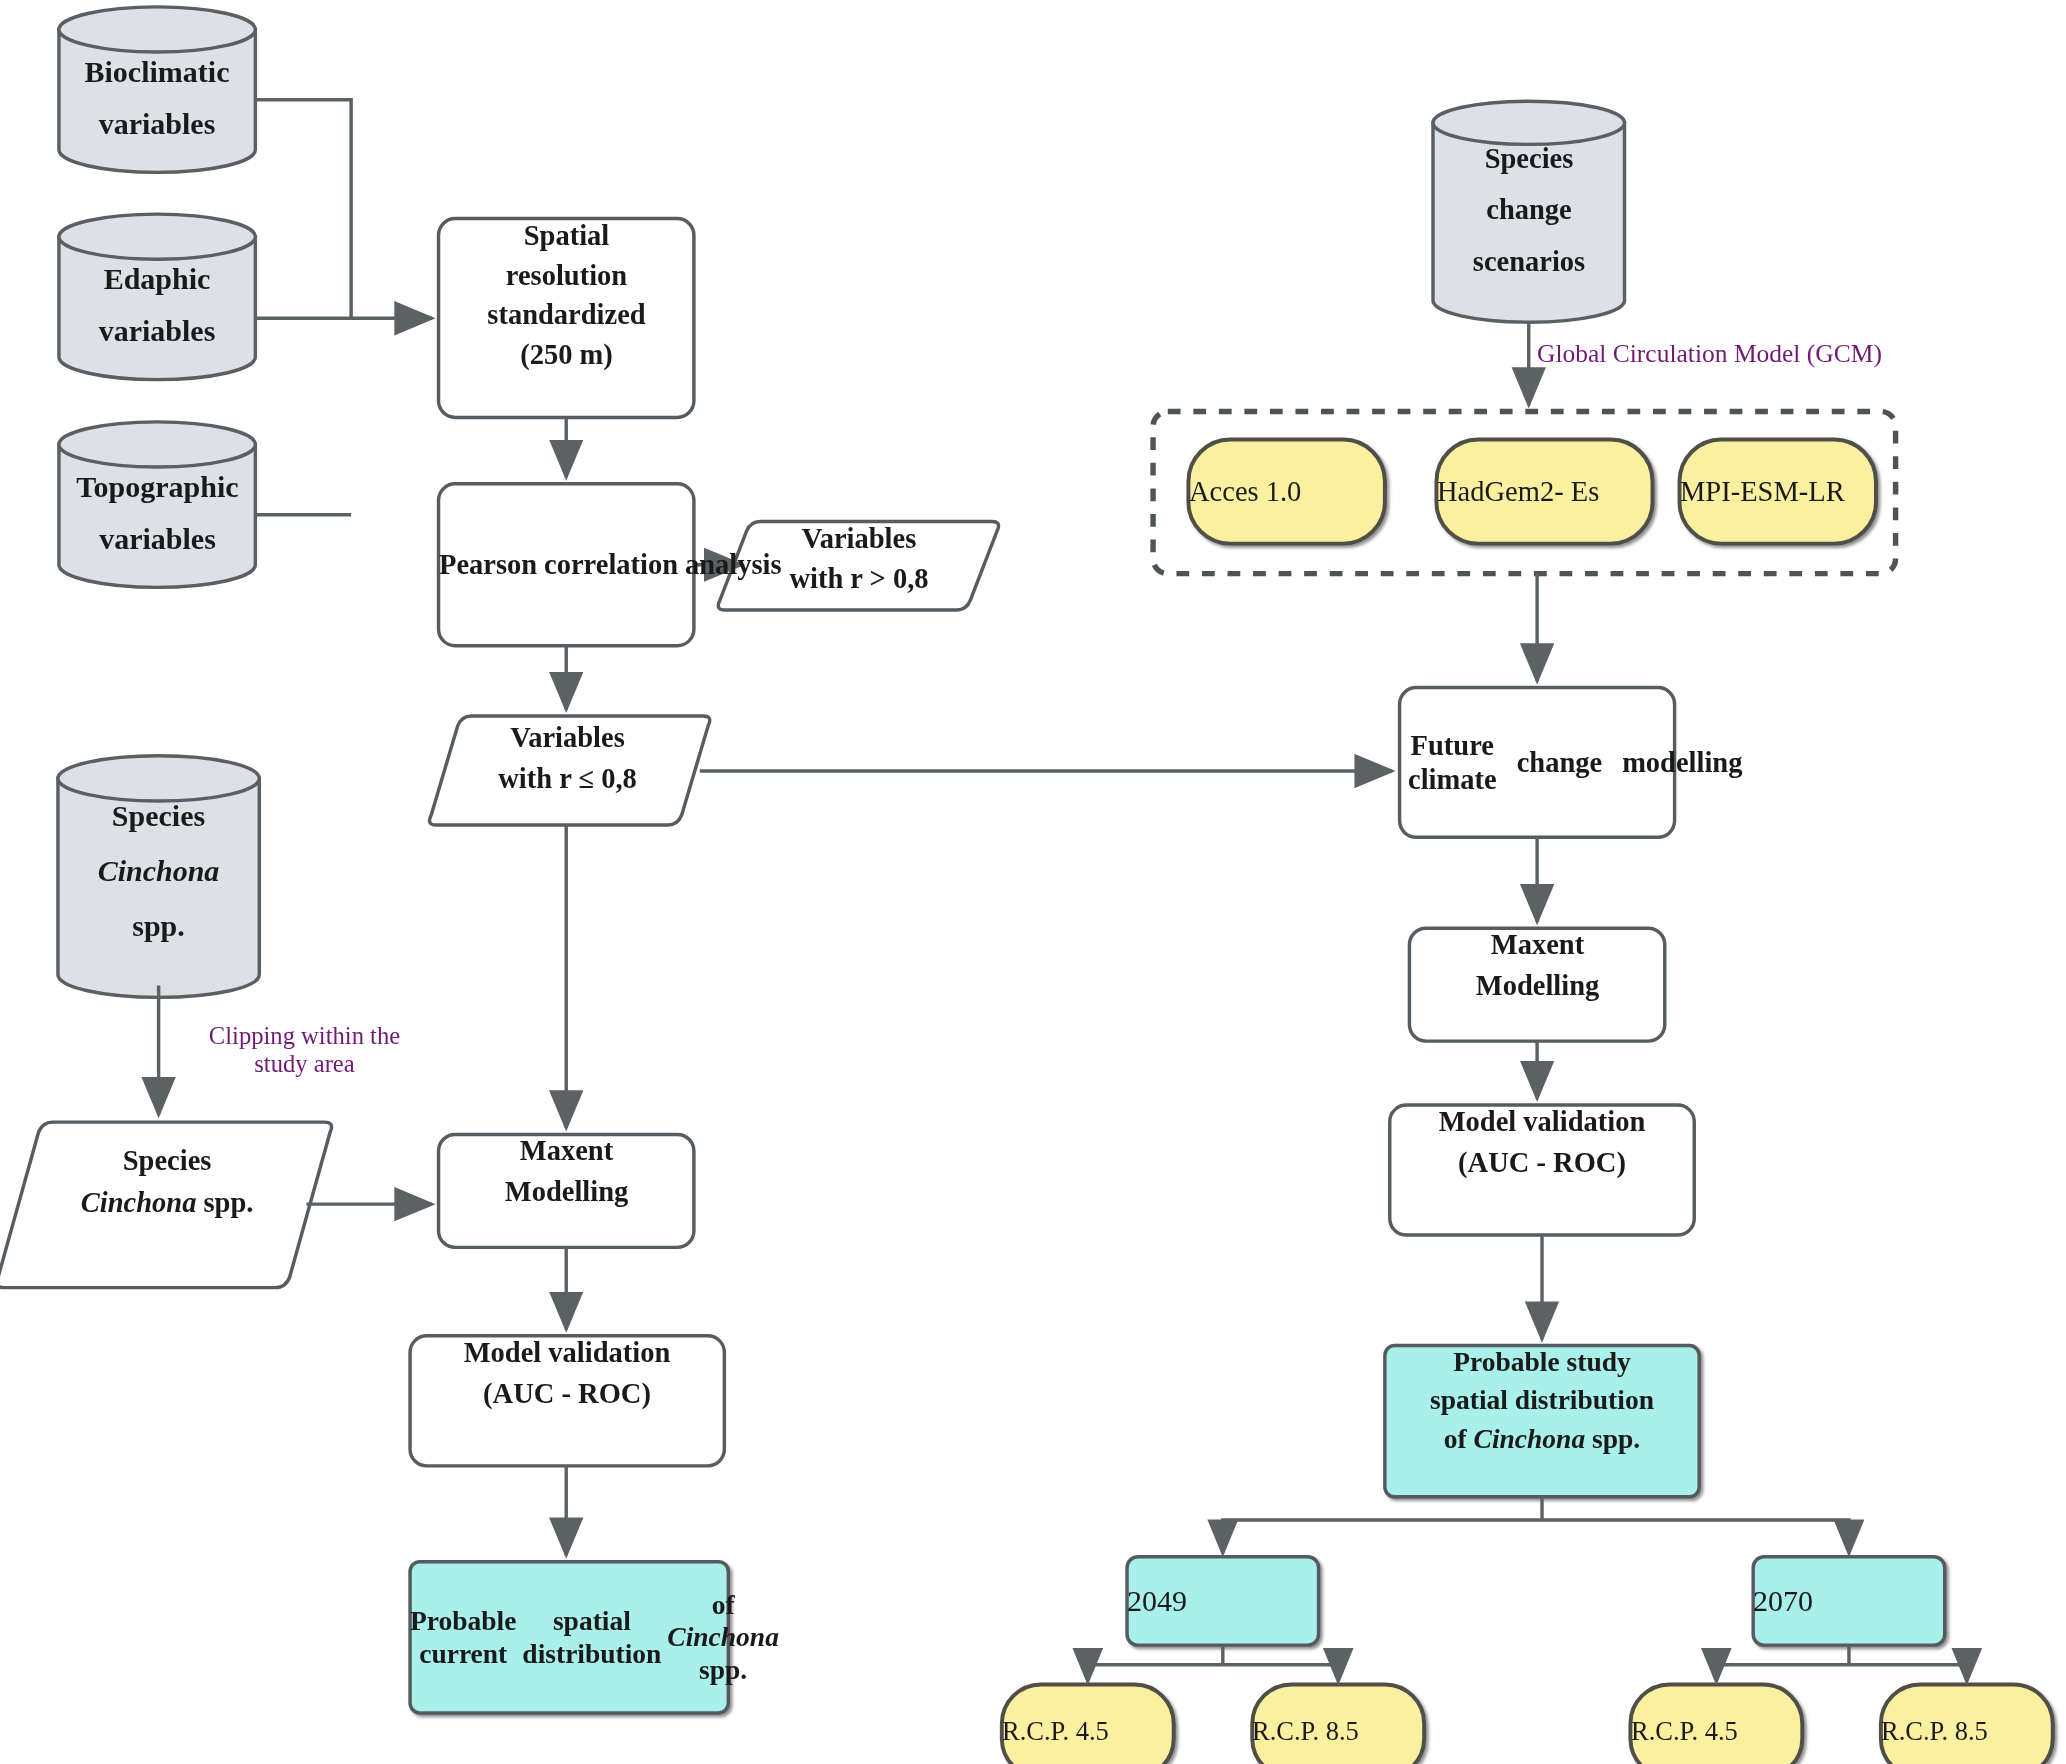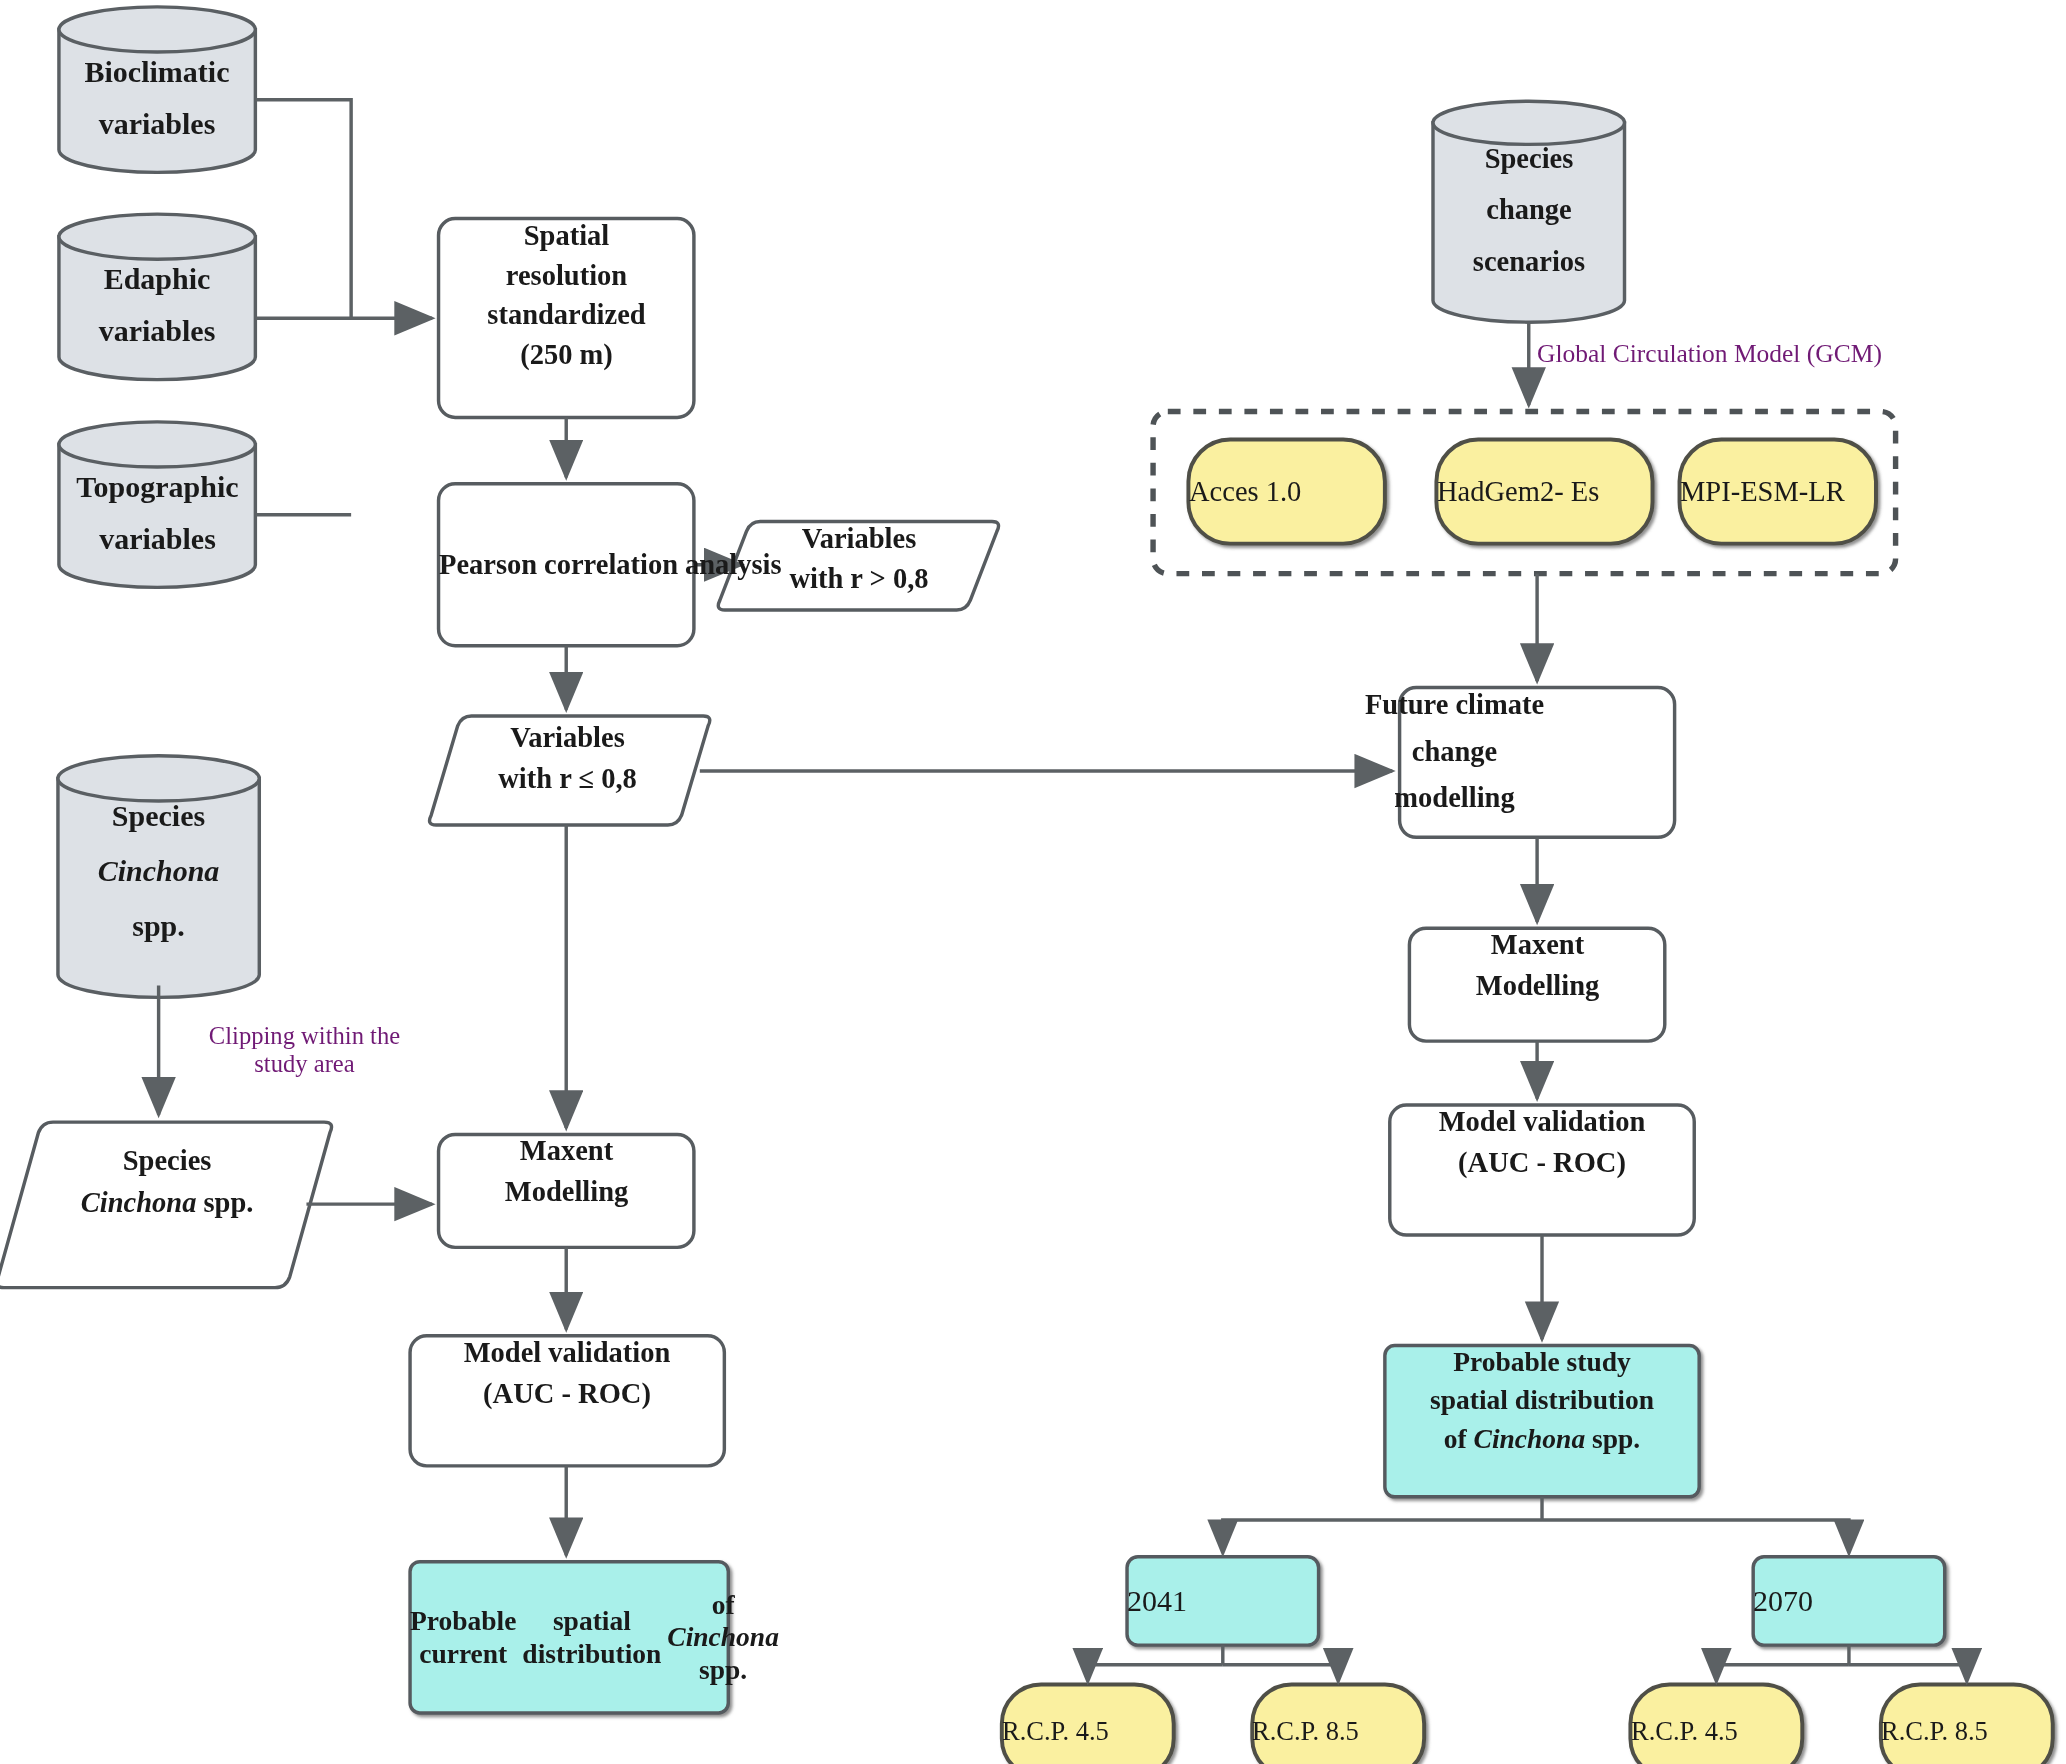--- a/index.html
+++ b/index.html
@@ -182,21 +182,21 @@
 <div class="node-label bold" style="left:439px;top:1134px;width:255px;height:113px;font-size:28.5px;flex-direction:column;gap:6.9px;">
   <span>Maxent</span>
   <span>Modelling</span>
 </div>
 
 <div class="node-label bold" style="left:410px;top:1336px;width:314px;height:130px;font-size:28.5px;flex-direction:column;gap:6.9px;">
   <span>Model validation</span>
   <span>(AUC - ROC)</span>
 </div>
 
-<div class="node-label bold" style="left:1317px;top:688px;width:275px;height:150px;font-size:28.5px;flex-direction:column;gap:13px;">
+<div class="node-label bold" style="left:1408px;top:688px;width:275px;height:150px;font-size:28.5px;gap:20px;">
   <span>Future climate</span>
   <span>change</span>
   <span>modelling</span>
 </div>
 
 <div class="node-label bold" style="left:1410px;top:928px;width:255px;height:113px;font-size:28.5px;flex-direction:column;gap:6.9px;">
   <span>Maxent</span>
   <span>Modelling</span>
 </div>
 
@@ -225,21 +225,21 @@
   <span>spatial distribution</span>
   <span>of <span class="ital">Cinchona</span> spp.</span>
 </div>
 
 <div class="node-label bold" style="left:1385px;top:1346px;width:314px;height:151px;font-size:27.5px;flex-direction:column;gap:5.9px;">
   <span>Probable study</span>
   <span>spatial distribution</span>
   <span>of <span class="ital">Cinchona</span> spp.</span>
 </div>
 
-<div class="node-label" style="left:1127px;top:1557px;width:192px;height:88px;font-size:30px;">2041</div>
+<div class="node-label" style="left:1127px;top:1557px;width:192px;height:88px;font-size:30px;">2049</div>
 <div class="node-label" style="left:1753px;top:1557px;width:192px;height:88px;font-size:30px;">2070</div>
 
 <div class="node-label" style="left:1189px;top:440px;width:196px;height:104px;font-size:28.5px;">Acces 1.0</div>
 <div class="node-label" style="left:1437px;top:440px;width:216px;height:104px;font-size:28.5px;">HadGem2- Es</div>
 <div class="node-label" style="left:1680px;top:440px;width:196px;height:104px;font-size:28.5px;">MPI-ESM-LR</div>
 
 <div class="node-label" style="left:1002px;top:1685px;width:172px;height:93px;font-size:26.5px;">R.C.P. 4.5</div>
 <div class="node-label" style="left:1252px;top:1685px;width:172px;height:93px;font-size:26.5px;">R.C.P. 8.5</div>
 <div class="node-label" style="left:1631px;top:1685px;width:172px;height:93px;font-size:26.5px;">R.C.P. 4.5</div>
 <div class="node-label" style="left:1881px;top:1685px;width:172px;height:93px;font-size:26.5px;">R.C.P. 8.5</div>

